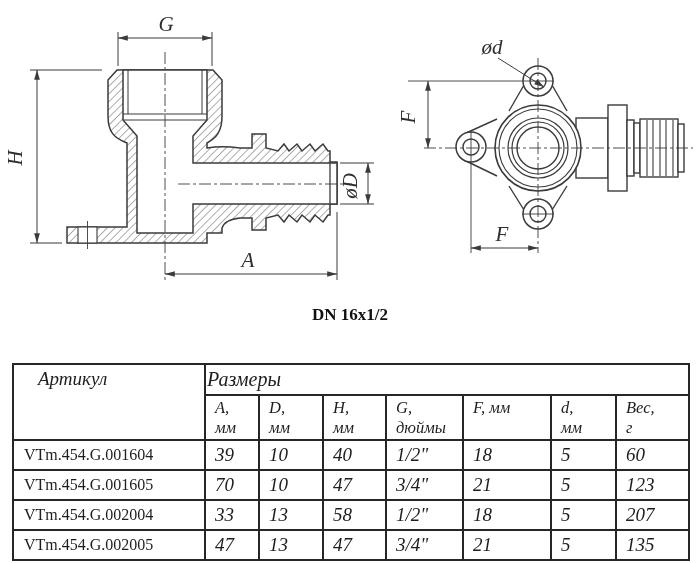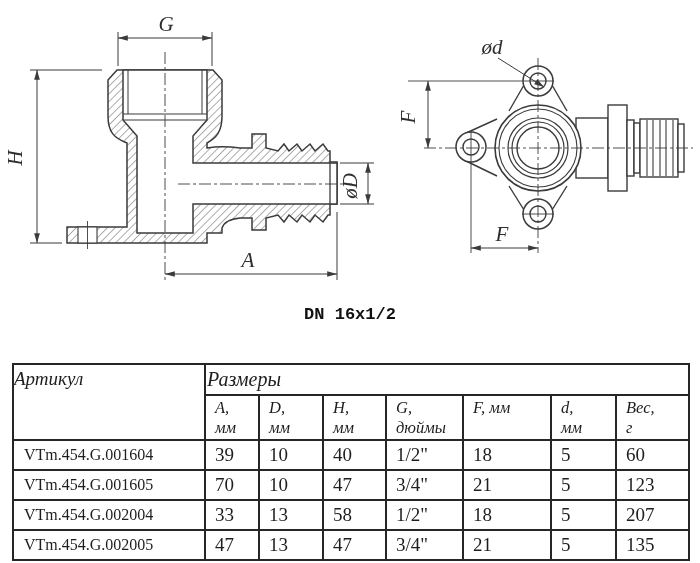--- a/index.html
+++ b/index.html
@@ -2,35 +2,35 @@
 <html><head>
 <meta charset="utf-8">
 <style>
   html,body{margin:0;padding:0;background:#ffffff;}
   body{width:700px;height:563px;position:relative;overflow:hidden;
        font-family:"Liberation Serif",serif;color:#1e1e1e;}
   .drawing-area{position:absolute;left:0;top:0;width:700px;height:300px;}
   .dim-label{font-family:"Liberation Serif",serif;font-style:italic;
              font-size:21px;fill:#2e2e2e;}
   .dn-title{position:absolute;left:0;top:305px;width:700px;text-align:center;
-            font-family:Liberation Mono, monospace;font-weight:bold;
+            font-family:Liberation Serif, serif;font-weight:bold;
             font-size:17px;color:#111;}
   table.spec{position:absolute;left:12px;top:363px;width:676px;
              border-collapse:collapse;table-layout:fixed;}
   table.spec td{border:2px solid #262626;overflow:hidden;white-space:nowrap;}
   td.h-article{font-style:italic;font-size:19px;vertical-align:top;
-               padding:3px 0 0 0;}
+               padding:3px 0 0 24px;}
   td.h-sizes{font-style:italic;font-size:20px;text-align:left;
              vertical-align:middle;height:27px;}
   td.h-col{font-style:italic;font-size:16.5px;vertical-align:top;
            padding:2px 0 0 9px;height:41px;}
   td.h-col .hl{line-height:20px;min-height:20px;}
   td.cell-article{font-size:16px;padding-left:10px;height:26px;
                   vertical-align:middle;}
-  td.cell-val{font-size:19px;padding-left:9px;vertical-align:middle;}
+  td.cell-val{font-size:19px;padding-left:9px;vertical-align:middle;font-style:italic;}
 </style>
 </head>
 <body>
 
 <svg class="drawing-area" viewBox="0 0 700 300" width="700" height="300" xmlns="http://www.w3.org/2000/svg">
   <defs>
     <pattern id="hatch" width="5.5" height="5.5" patternUnits="userSpaceOnUse" patternTransform="rotate(45)">
       <line x1="0" y1="0" x2="0" y2="5.5" stroke="#4a4a4a" stroke-width="0.9"></line>
     </pattern>
     <marker id="arr" viewBox="0 0 10 10" refX="9.4" refY="5" markerWidth="11" markerHeight="11" orient="auto-start-reverse">

